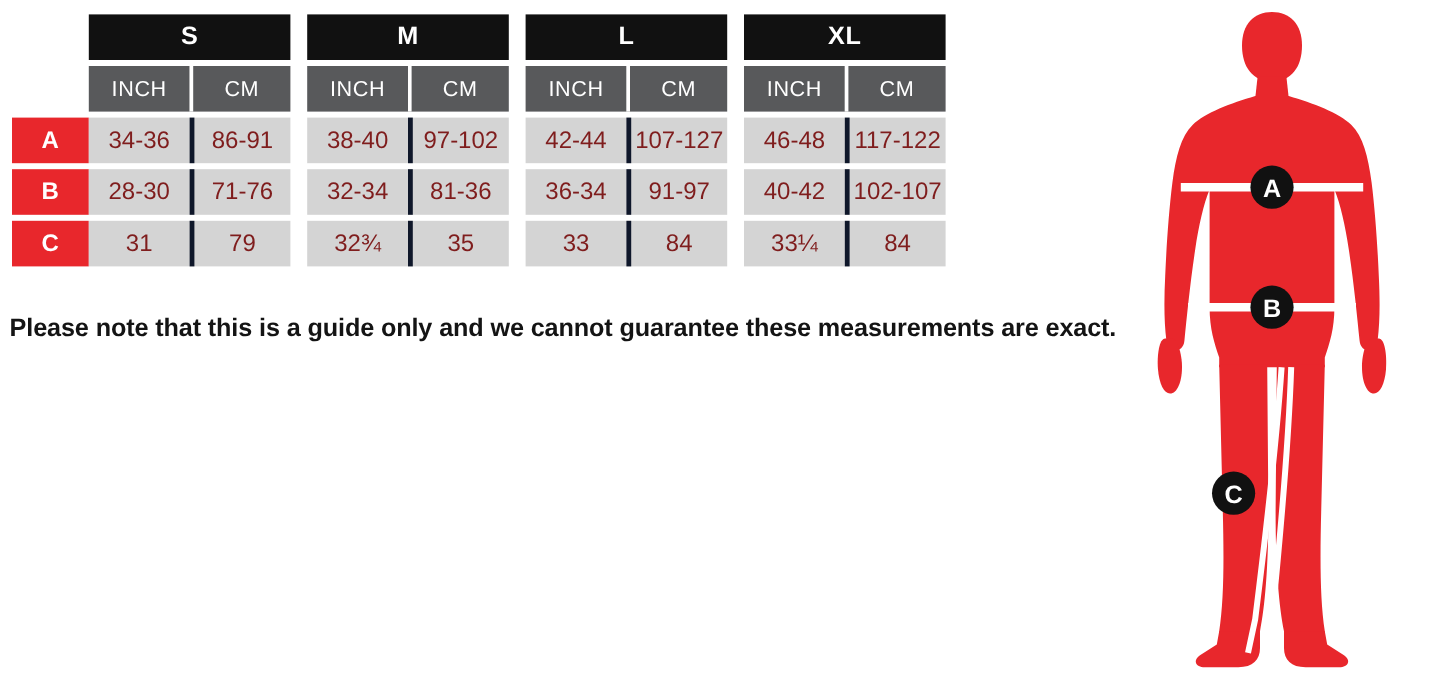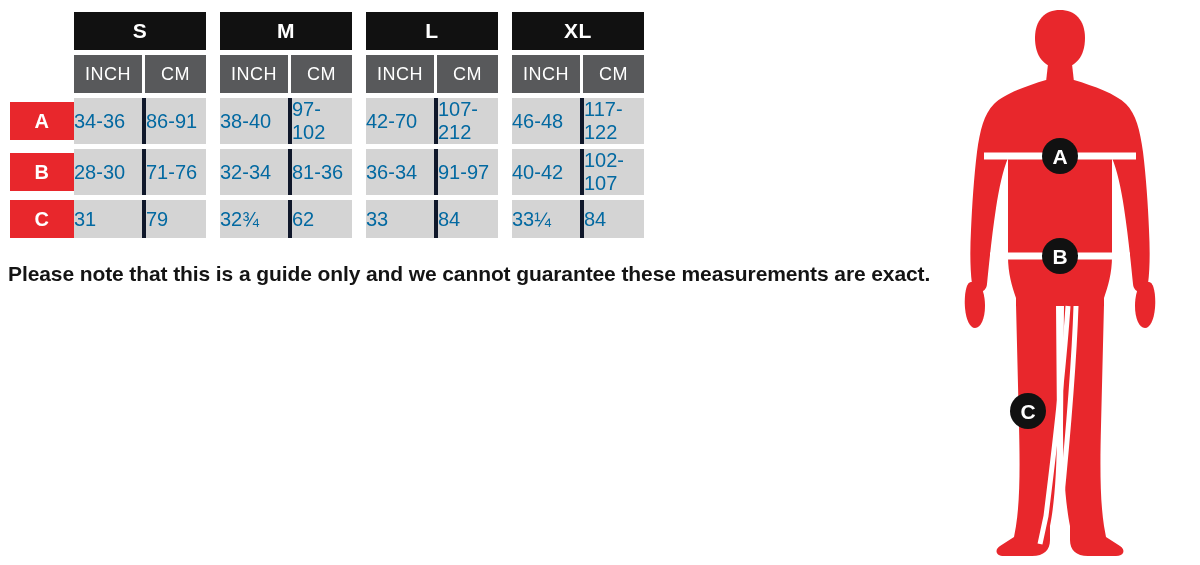--- a/index.html
+++ b/index.html
@@ -87,32 +87,32 @@
     height: 34px;
     letter-spacing: .5px;
   }
   .unit-head.sep {
     border-left: 3px solid #ffffff;
   }
 
   
   .val {
     background: #d4d4d4;
-    color: #0369a1;
+    color: #7f1d1d;
     font-size: 20px;
-    text-align: left;
+    text-align: center;
     height: 38px;
     vertical-align: middle;
   }
   .val.sep {
     border-left: 4px solid #0f172a;
   }
 
-  .cell-inch { width: 68px; }
-  .cell-cm   { width: 64px; }
+  .cell-inch { width: 84px; }
+  .cell-cm   { width: 84px; }
 
   
   .rowgap { height: 5px; }
 
   
   .note {
     position: absolute;
     left: 8px;
     top: 262px;
     font-size: 21px;
@@ -200,22 +200,22 @@
         </td>
 
         <td class="val cell-inch">34-36</td>
         <td class="val cell-cm sep">86-91</td>
         <td class="gap"></td>
 
         <td class="val cell-inch">38-40</td>
         <td class="val cell-cm sep">97-102</td>
         <td class="gap"></td>
 
-        <td class="val cell-inch">42-70</td>
-        <td class="val cell-cm sep">107-212</td>
+        <td class="val cell-inch">42-44</td>
+        <td class="val cell-cm sep">107-127</td>
         <td class="gap"></td>
 
         <td class="val cell-inch">46-48</td>
         <td class="val cell-cm sep">117-122</td>
       </tr>
 
       <tr class="rowgap">
             <td colspan="12"></td>
           </tr>
 
@@ -247,21 +247,21 @@
       <tr>
         <td class="lbl-cell">
           <div class="lbl-box">C</div>
         </td>
 
         <td class="val cell-inch">31</td>
         <td class="val cell-cm sep">79</td>
         <td class="gap"></td>
 
         <td class="val cell-inch">32¾</td>
-        <td class="val cell-cm sep">62</td>
+        <td class="val cell-cm sep">35</td>
         <td class="gap"></td>
 
         <td class="val cell-inch">33</td>
         <td class="val cell-cm sep">84</td>
         <td class="gap"></td>
 
         <td class="val cell-inch">33¼</td>
         <td class="val cell-cm sep">84</td>
       </tr>
 

